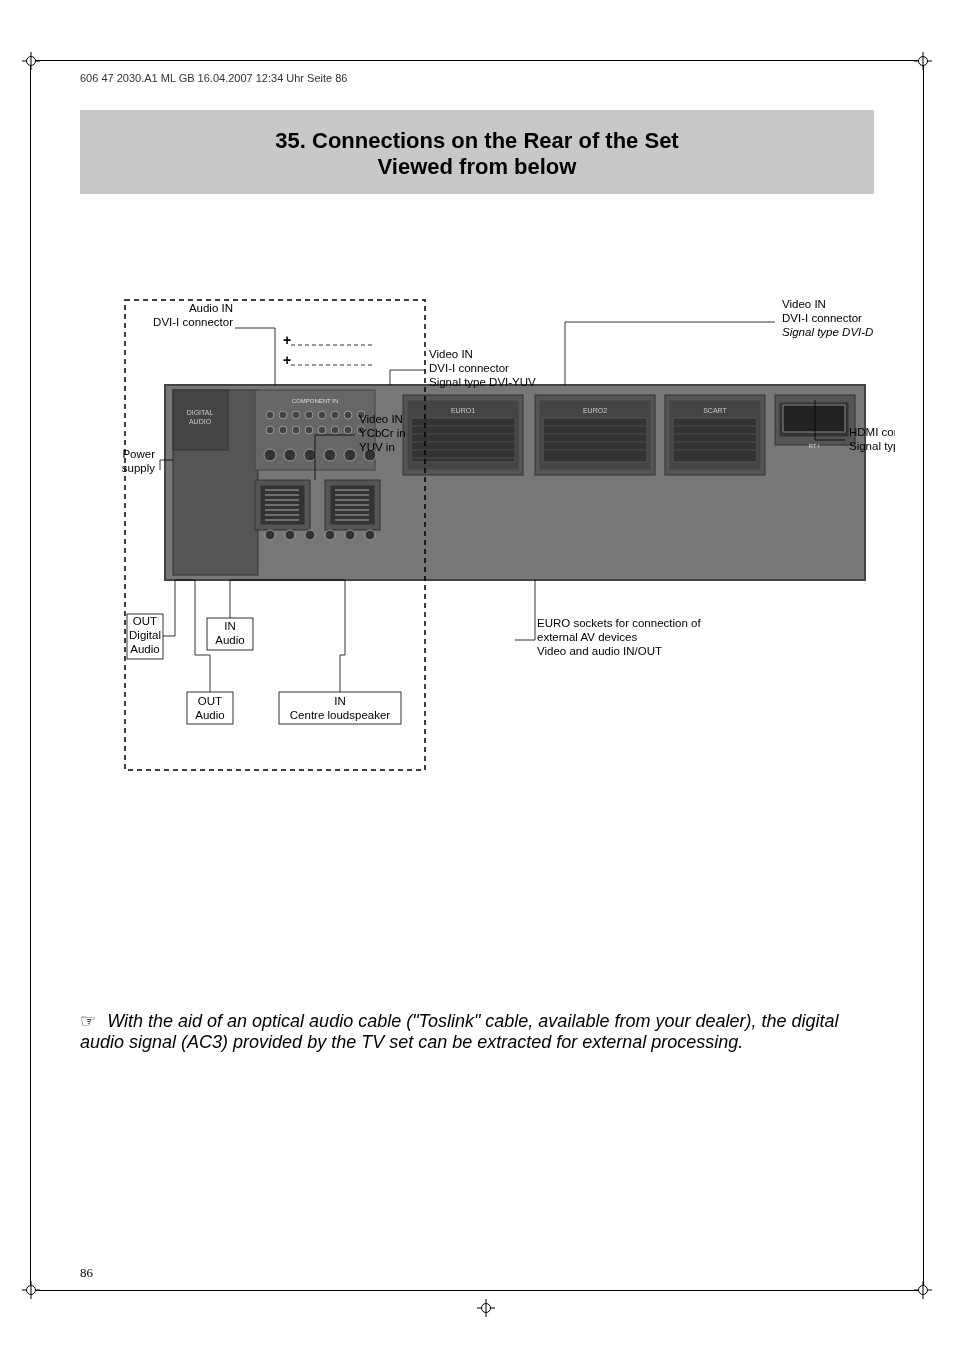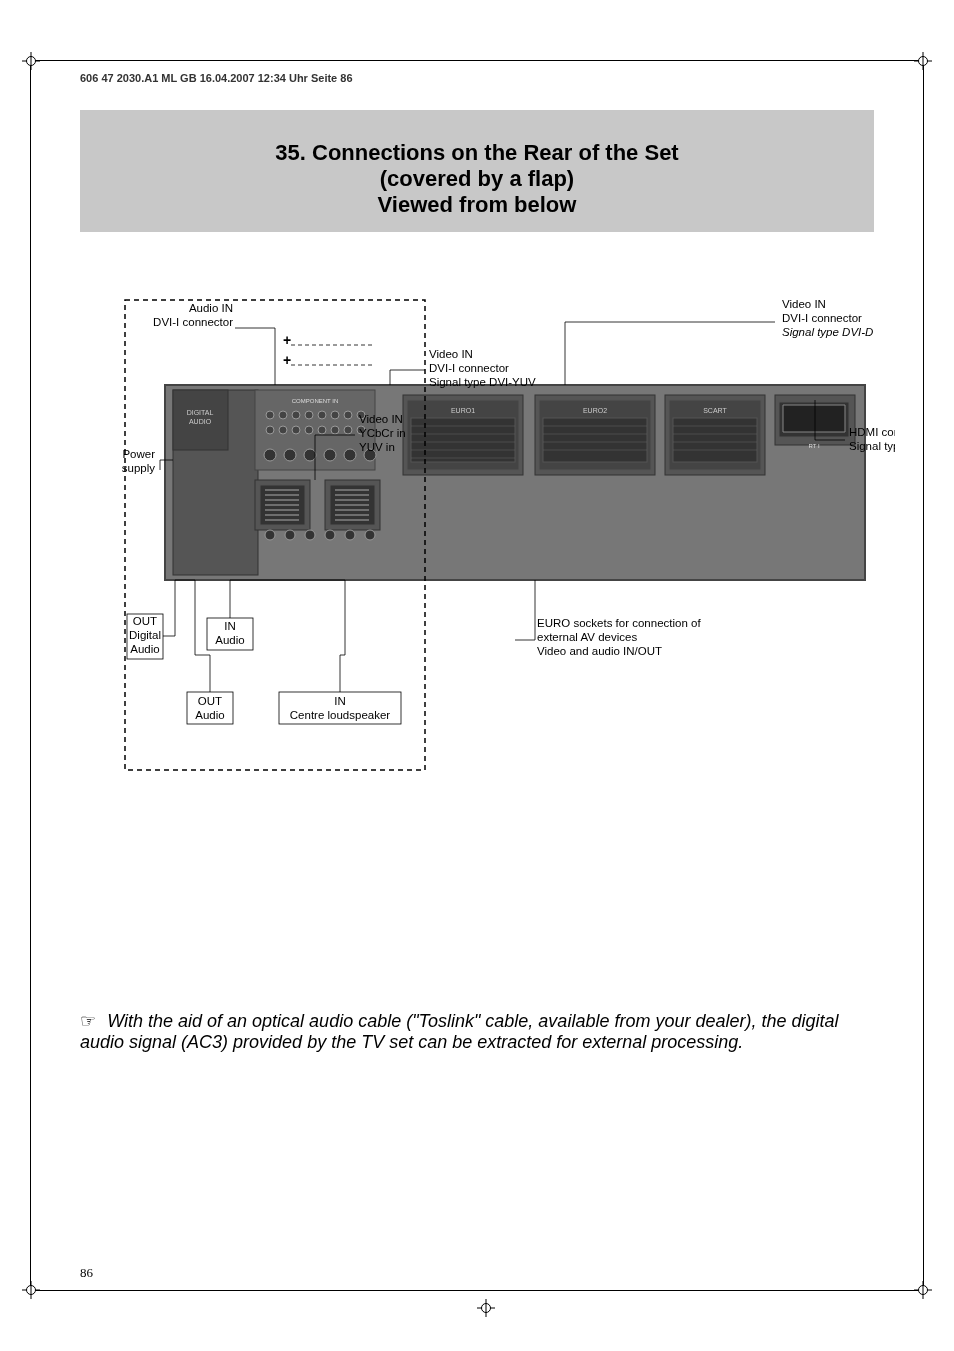--- a/index.html
+++ b/index.html
@@ -47,32 +47,31 @@
       background: #000;
     }
 
     
     .meta-line {
       position: absolute;
       top: 72px;
       left: 80px;
       font-size: 11px;
       color: #333;
-      font-weight: bold;
     }
 
     
     .title-box {
       position: absolute;
       top: 110px;
       left: 80px;
       right: 80px;
       background: #c8c8c8;
       text-align: center;
-      padding: 30px 10px 14px;
+      padding: 18px 10px 14px;
     }
     .title-main {
       font-size: 22px;
       font-weight: bold;
     }
     .title-sub {
       font-size: 22px;
       font-weight: bold;
     }
     .title-view {
@@ -160,21 +159,20 @@
     <div class="crosshair-circle"></div>
   </div>
 <div class="crosshair" style="bottom:52px;right:22px;">
     <div class="crosshair-circle"></div>
   </div>
 
 <div class="meta-line">606 47 2030.A1   ML GB   16.04.2007   12:34 Uhr   Seite 86</div>
 
 <div class="title-box">
   <div class="title-main">35. Connections on the Rear of the Set</div>
-  <div class="title-sub">(covered by a flap)</div>
   <div class="title-view">Viewed from below</div>
 </div>
 
 <svg xmlns="http://www.w3.org/2000/svg" style="position:absolute;top:240px;left:55px;width:840px;height:750px;">
 
   <rect x="110" y="145" width="700" height="195" fill="#777" stroke="#444" stroke-width="2"></rect>
 
   <rect x="118" y="150" width="85" height="185" fill="#555" stroke="#333" stroke-width="1"></rect>
 
   <rect x="118" y="150" width="55" height="60" fill="#444" stroke="#333" stroke-width="1"></rect>

